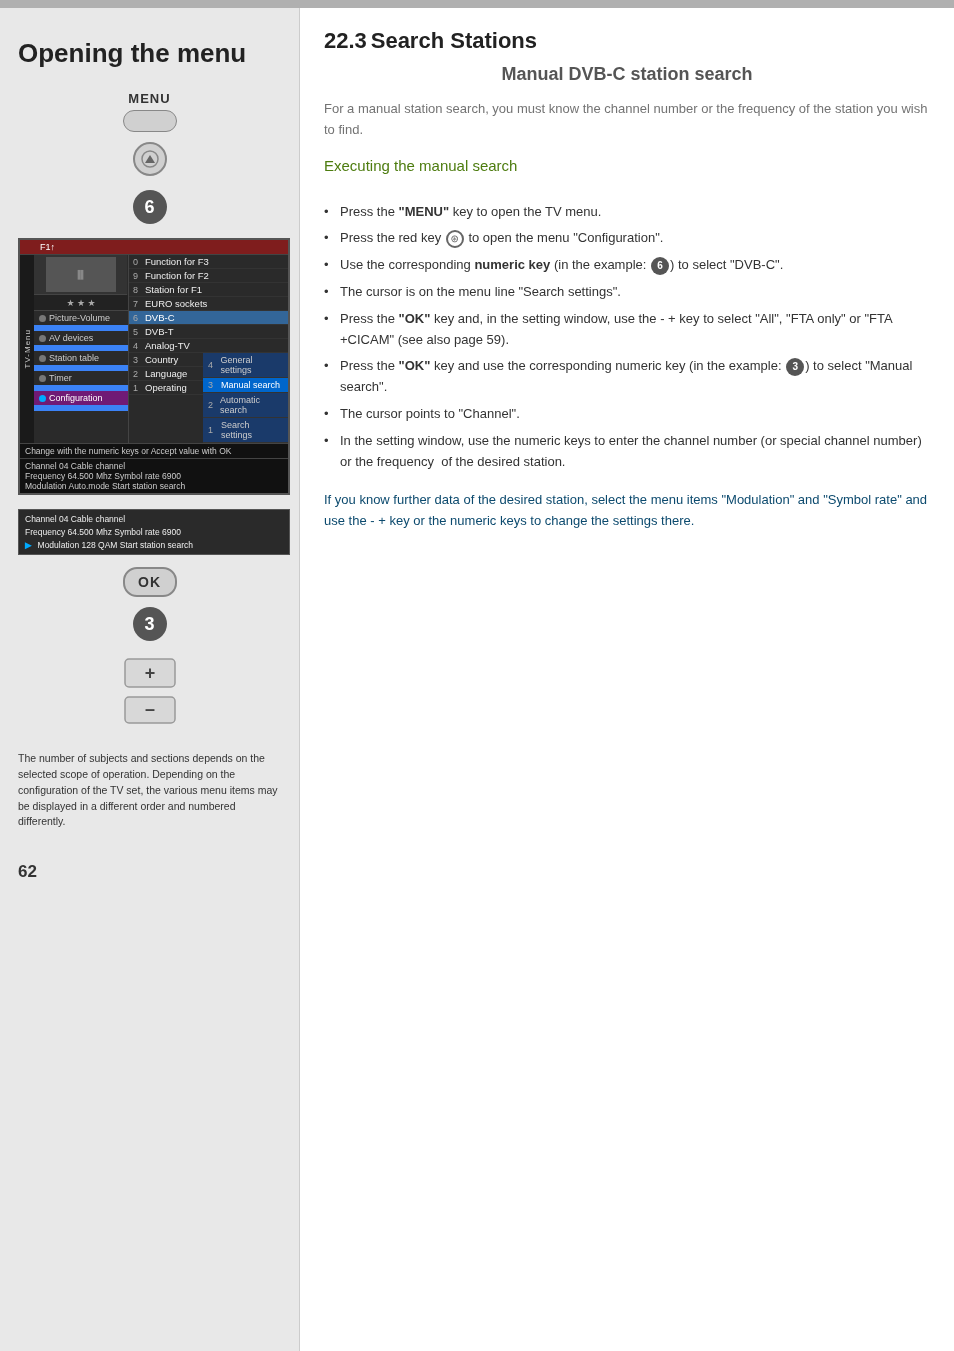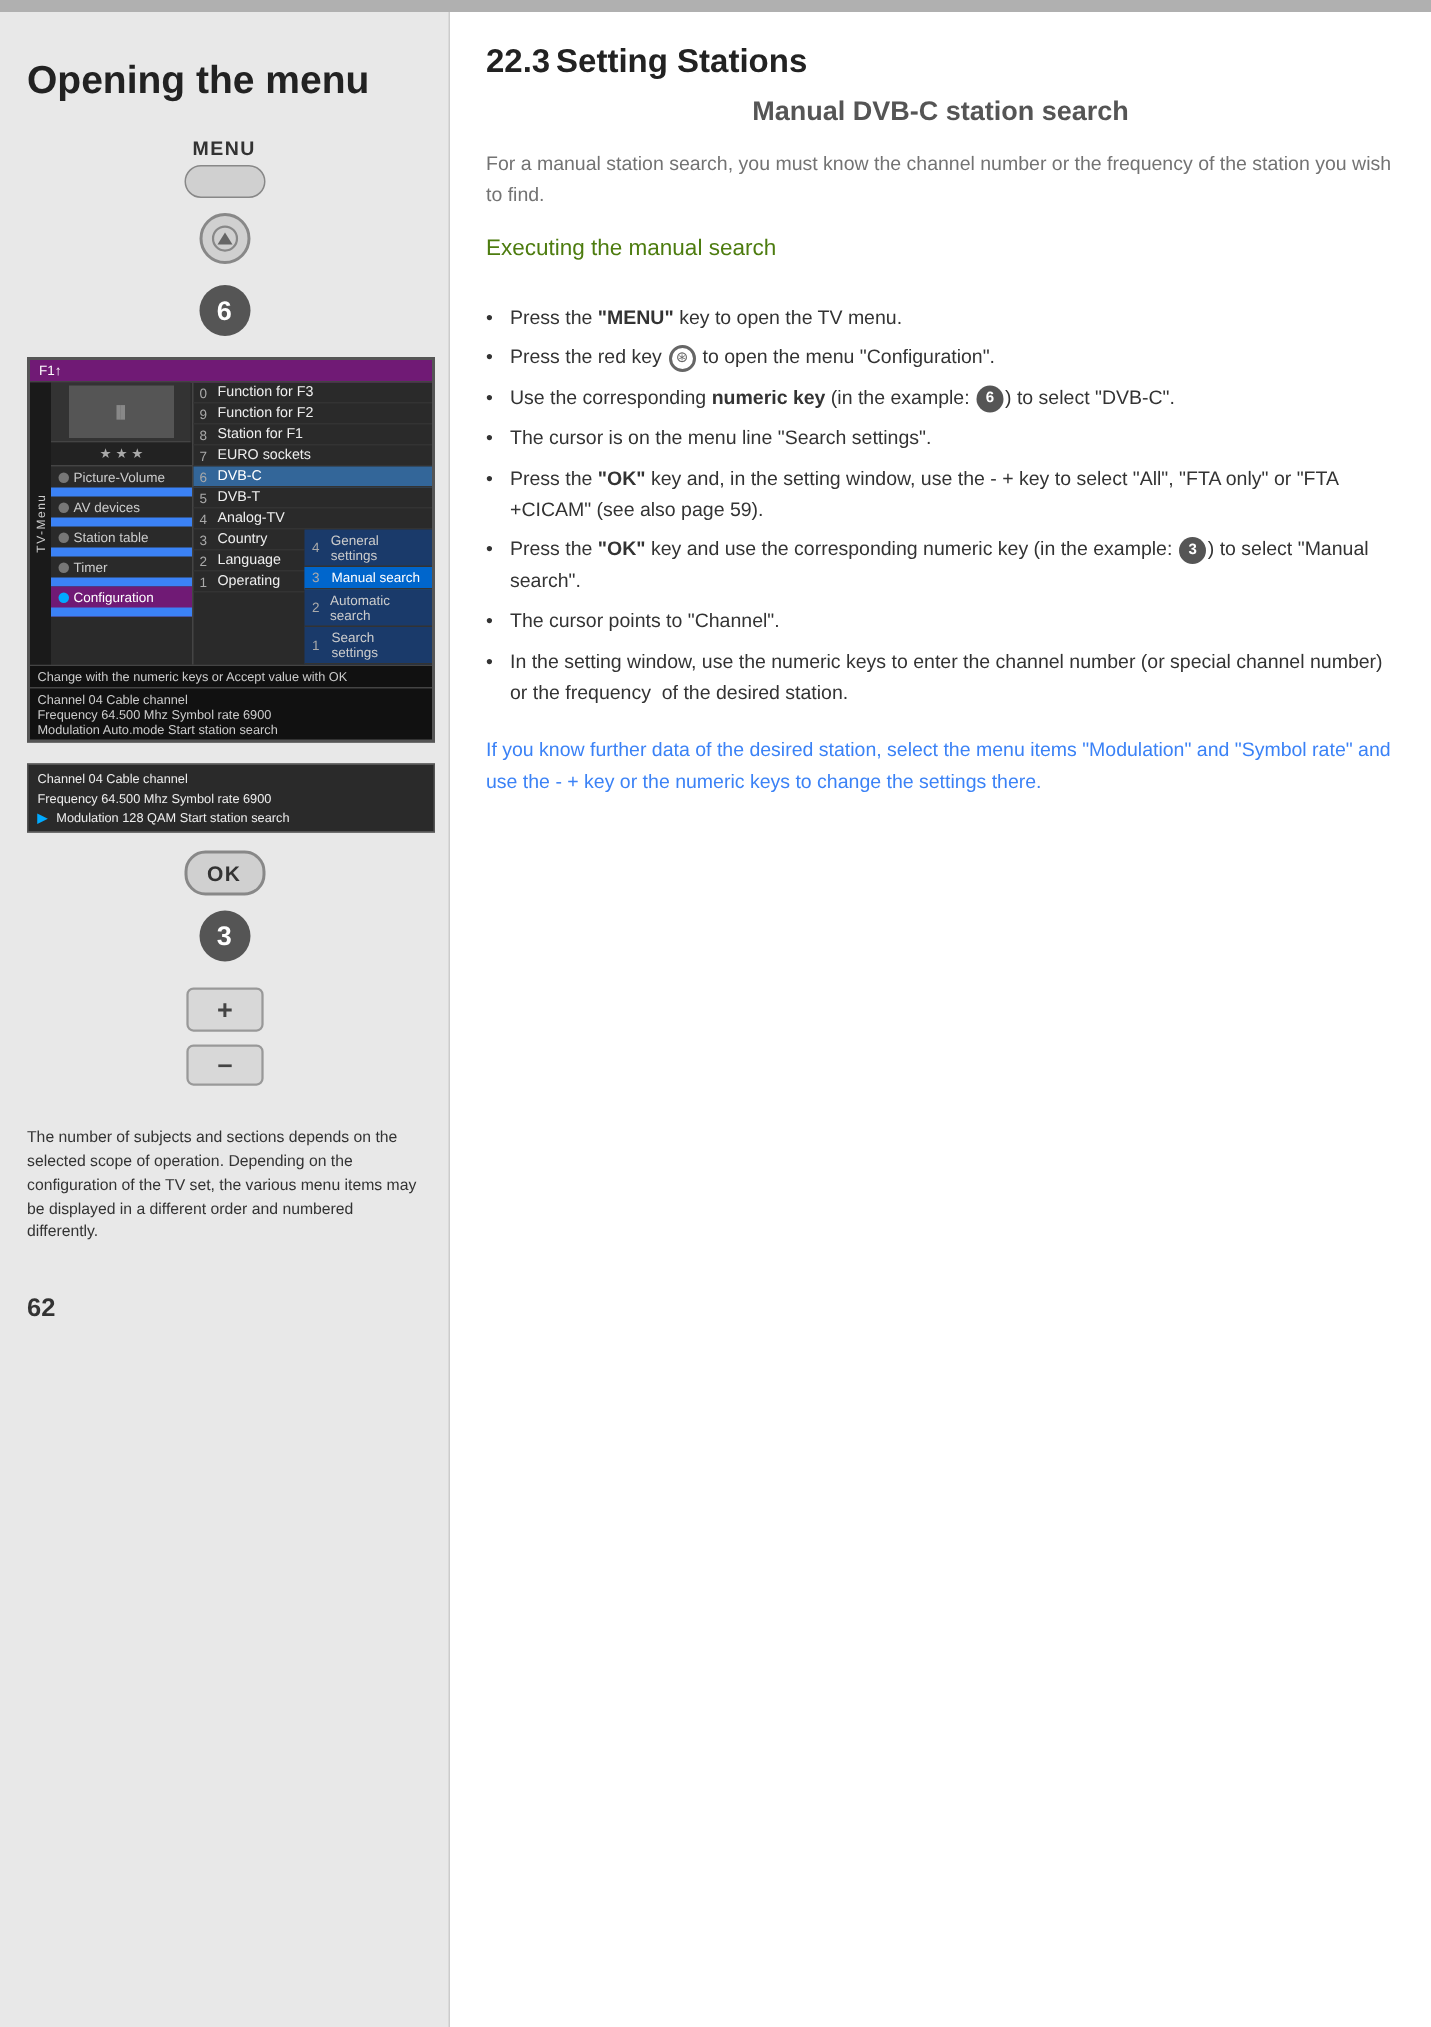--- a/index.html
+++ b/index.html
@@ -109,24 +109,24 @@
       width: 272px;
       background: #2a2a2a;
       border: 2px solid #555;
       margin-bottom: 14px;
       font-size: 10px;
       color: #eee;
       position: relative;
       overflow: hidden;
     }
     .tv-menu-topbar {
-      background: #701a75;
+      background: #7f1d1d;
       color: #fff;
       font-size: 9px;
-      padding: 2px 6px;
+      padding: 2px 20px;
       display: flex;
       justify-content: space-between;
       border-bottom: 1px solid #444;
     }
     .tv-menu-row {
       display: flex;
       align-items: center;
       padding: 1px 4px;
       font-size: 9.5px;
       border-bottom: 1px solid #333;
@@ -365,21 +365,21 @@
       height: 18px;
       border: 2px solid #666;
       border-radius: 50%;
       font-size: 10px;
       color: #666;
       vertical-align: middle;
       margin: 0 1px;
     }
     .para-text {
       font-size: 13px;
-      color: #3b82f6;
+      color: #0c4a6e;
       line-height: 1.6;
       margin-bottom: 12px;
     }
   </style>
 </head>
 <body>
 
 <div class="page">
 
   <div style="position:absolute;top:0;left:0;width:954px;height:8px;background:#b0b0b0;"></div>
@@ -563,21 +563,21 @@
 
     <div class="bottom-note">The number of subjects and sections depends on the selected scope of operation. Depending on the configuration of the TV set, the various menu items may be displayed in a different order and numbered differently.</div>
 
     <div class="page-num">62</div>
   </div>
 
   <div class="right-col" style="margin-top:8px;">
     <div class="section-header">
       <span class="section-num">22.3</span>
       <span class="section-title-right"> </span>
-      <span class="section-title-right">Setting Stations</span>
+      <span class="section-title-right">Search Stations</span>
     </div>
     <div class="subsection-title">Manual DVB-C station search</div>
 
     <div class="intro-text">For a manual station search, you must know the channel number or the frequency of the station you wish to find.</div>
 
     <div class="sub-heading">Executing the manual search</div>
 
     <ul class="bullet-list">
       <li>
         Press the <span class="bold-key">"MENU"</span> key to open the TV menu.

